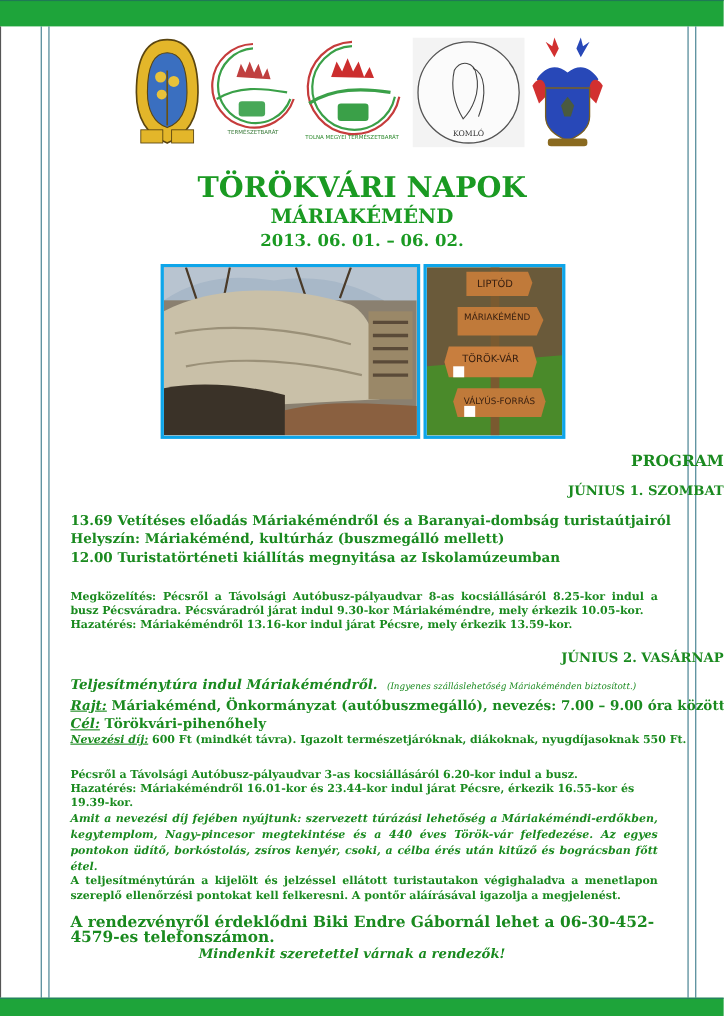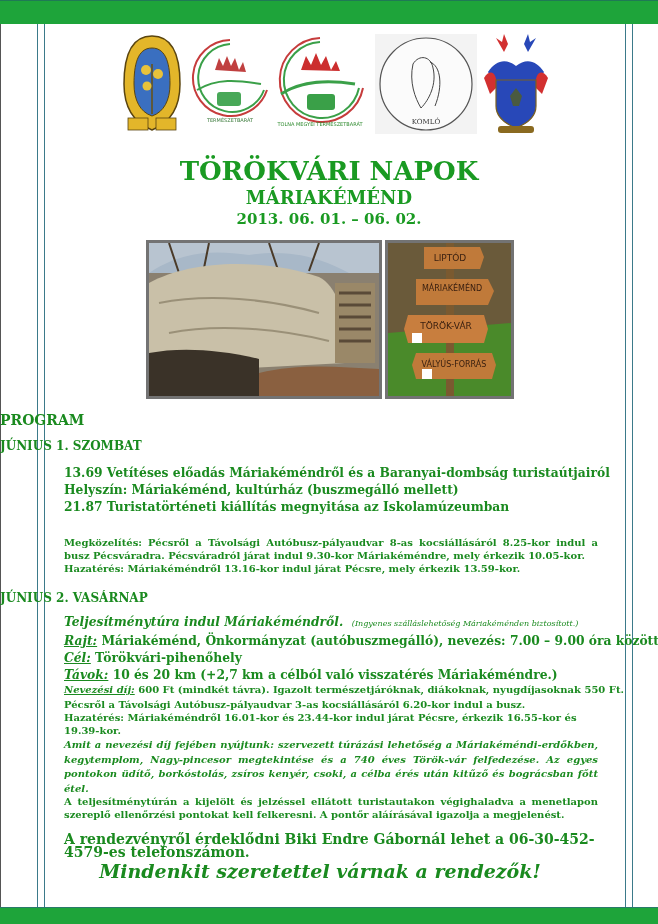--- a/index.html
+++ b/index.html
@@ -15,31 +15,31 @@
   .vline { position: absolute; top: 24px; width: 1px; height: 883px; background: #3b7a8a; }
 
   .logos { position: absolute; top: 32px; left: 0; width: 531px; height: 104px; }
   .logo { position: absolute; }
 
   .title-block { position: absolute; top: 155px; left: 0; width: 658px; text-align: center; font-weight: bold; color: #1a9a22; }
   .title { font-size: 26px; line-height: 32px; letter-spacing: 0px; }
   .subtitle { font-size: 18px; line-height: 22px; }
   .date { font-size: 15px; line-height: 20px; }
 
-  .photo { position: absolute; border: 3px solid #737373; box-sizing: border-box; overflow: hidden; }
+  .photo { position: absolute; border: 3px solid #0ea5e9; box-sizing: border-box; overflow: hidden; }
 
-  .sec-head { position: absolute; left: 0; width: 658px; text-align: left; font-weight: bold; color: #1a8a1f; font-family: "DejaVu Serif", serif; }
+  .sec-head { position: absolute; left: 0; width: 658px; text-align: right; font-weight: bold; color: #1a8a1f; font-family: "DejaVu Serif", serif; }
   .content { position: absolute; left: 64px; width: 534px; color: #1a8a1f; font-weight: bold; font-family: "DejaVu Serif", serif; }
   .l13 { font-size: 12.3px; line-height: 17px; white-space: nowrap; }
   .small { font-size: 10px; line-height: 13px; }
   .justify { text-align: justify; }
   .it { font-style: italic; }
   .ul { text-decoration: underline; font-style: italic; }
   .tiny-it { font-size: 8px; font-style: italic; font-weight: normal; }
-  .closing { position: absolute; top: 860px; left: 0; width: 640px; text-align: center; font-style: italic; font-weight: bold; font-size: 19px; color: #1a8a1f; }
+  .closing { position: absolute; top: 860px; left: 0; width: 640px; text-align: center; font-style: italic; font-weight: bold; font-size: 12px; color: #1a8a1f; }
 </style>
 </head>
 <body>
 
 <div class="band-top"></div>
 <div class="edge-left"></div>
 <div class="vline" style="left:37px"></div>
 <div class="vline" style="left:44px"></div>
 <div class="vline" style="left:625px"></div>
 <div class="vline" style="left:632px"></div>
@@ -133,50 +133,47 @@
     <rect x="34" y="126" width="10" height="10" fill="#fff"></rect>
   </svg>
 </div>
 
 <div class="sec-head" style="top:411px;font-size:14px;line-height:18px;">PROGRAM</div>
 <div class="sec-head" style="top:438px;font-size:12px;line-height:16px;">JÚNIUS 1. SZOMBAT</div>
 
 <div class="content" style="top:464px;">
   <div class="l13">13.69 Vetítéses előadás Máriakéméndről és a Baranyai-dombság turistaútjairól</div>
   <div class="l13">Helyszín: Máriakéménd, kultúrház (buszmegálló mellett)</div>
-  <div class="l13">21.87 Turistatörténeti kiállítás megnyitása az Iskolamúzeumban</div>
+  <div class="l13">12.00 Turistatörténeti kiállítás megnyitása az Iskolamúzeumban</div>
 </div>
 
 <div class="content small justify" style="top:536px;">Megközelítés: Pécsről a Távolsági Autóbusz-pályaudvar 8-as kocsiállásáról 8.25-kor indul a busz Pécsváradra. Pécsváradról járat indul 9.30-kor Máriakéméndre, mely érkezik 10.05-kor.</div>
 <div class="content small" style="top:562px;">Hazatérés: Máriakéméndről 13.16-kor indul járat Pécsre, mely érkezik 13.59-kor.</div>
 
 <div class="sec-head" style="top:590px;font-size:12px;line-height:16px;">JÚNIUS 2. VASÁRNAP</div>
 
 <div class="content" style="top:613px;">
   <div class="l13" style="font-style:italic;">
     <span>Teljesítménytúra indul Máriakéméndről.</span>&nbsp;&nbsp;<span class="tiny-it">(Ingyenes szálláslehetőség Máriakéménden biztosított.)</span>
   </div>
   <div class="l13">
     <span class="ul">Rajt:</span><span> Máriakéménd, Önkormányzat (autóbuszmegálló), nevezés: 7.00 – 9.00 óra között</span>
   </div>
   <div class="l13">
     <span class="ul">Cél:</span><span> Törökvári-pihenőhely</span>
   </div>
-  <div class="l13">
-    <span class="ul">Távok:</span><span> 10 és 20 km (+2,7 km a célból való visszatérés Máriakéméndre.)</span>
-  </div>
   <div class="small" style="white-space:nowrap;">
     <span class="ul">Nevezési díj:</span><span> 600 Ft (mindkét távra). Igazolt természetjáróknak, diákoknak, nyugdíjasoknak 550 Ft.</span>
   </div>
 </div>
 
 <div class="content small" style="top:698px;">Pécsről a Távolsági Autóbusz-pályaudvar 3-as kocsiállásáról 6.20-kor indul a busz.</div>
 <div class="content small" style="top:711px;">Hazatérés: Máriakéméndről 16.01-kor és 23.44-kor indul járat Pécsre, érkezik 16.55-kor és 19.39-kor.</div>
 
-<div class="content small justify it" style="top:738px;font-size:10px;line-height:14.5px;">Amit a nevezési díj fejében nyújtunk: szervezett túrázási lehetőség a Máriakéméndi-erdőkben, kegytemplom, Nagy-pincesor megtekintése és a 740 éves Török-vár felfedezése. Az egyes pontokon üdítő, borkóstolás, zsíros kenyér, csoki, a célba érés után kitűző és bográcsban főtt étel.</div>
+<div class="content small justify it" style="top:738px;font-size:10px;line-height:14.5px;">Amit a nevezési díj fejében nyújtunk: szervezett túrázási lehetőség a Máriakéméndi-erdőkben, kegytemplom, Nagy-pincesor megtekintése és a 440 éves Török-vár felfedezése. Az egyes pontokon üdítő, borkóstolás, zsíros kenyér, csoki, a célba érés után kitűző és bográcsban főtt étel.</div>
 
 <div class="content small justify" style="top:795px;">A teljesítménytúrán a kijelölt és jelzéssel ellátott turistautakon végighaladva a menetlapon szereplő ellenőrzési pontokat kell felkeresni. A pontőr aláírásával igazolja a megjelenést.</div>
 
 <div class="content small" style="top:833px;font-size:14px;">A rendezvényről érdeklődni Biki Endre Gábornál lehet a 06-30-452-4579-es telefonszámon.</div>
 
 <div class="closing">Mindenkit szeretettel várnak a rendezők!</div>
 
 <div class="band-bottom"></div>
 
 </body></html>

